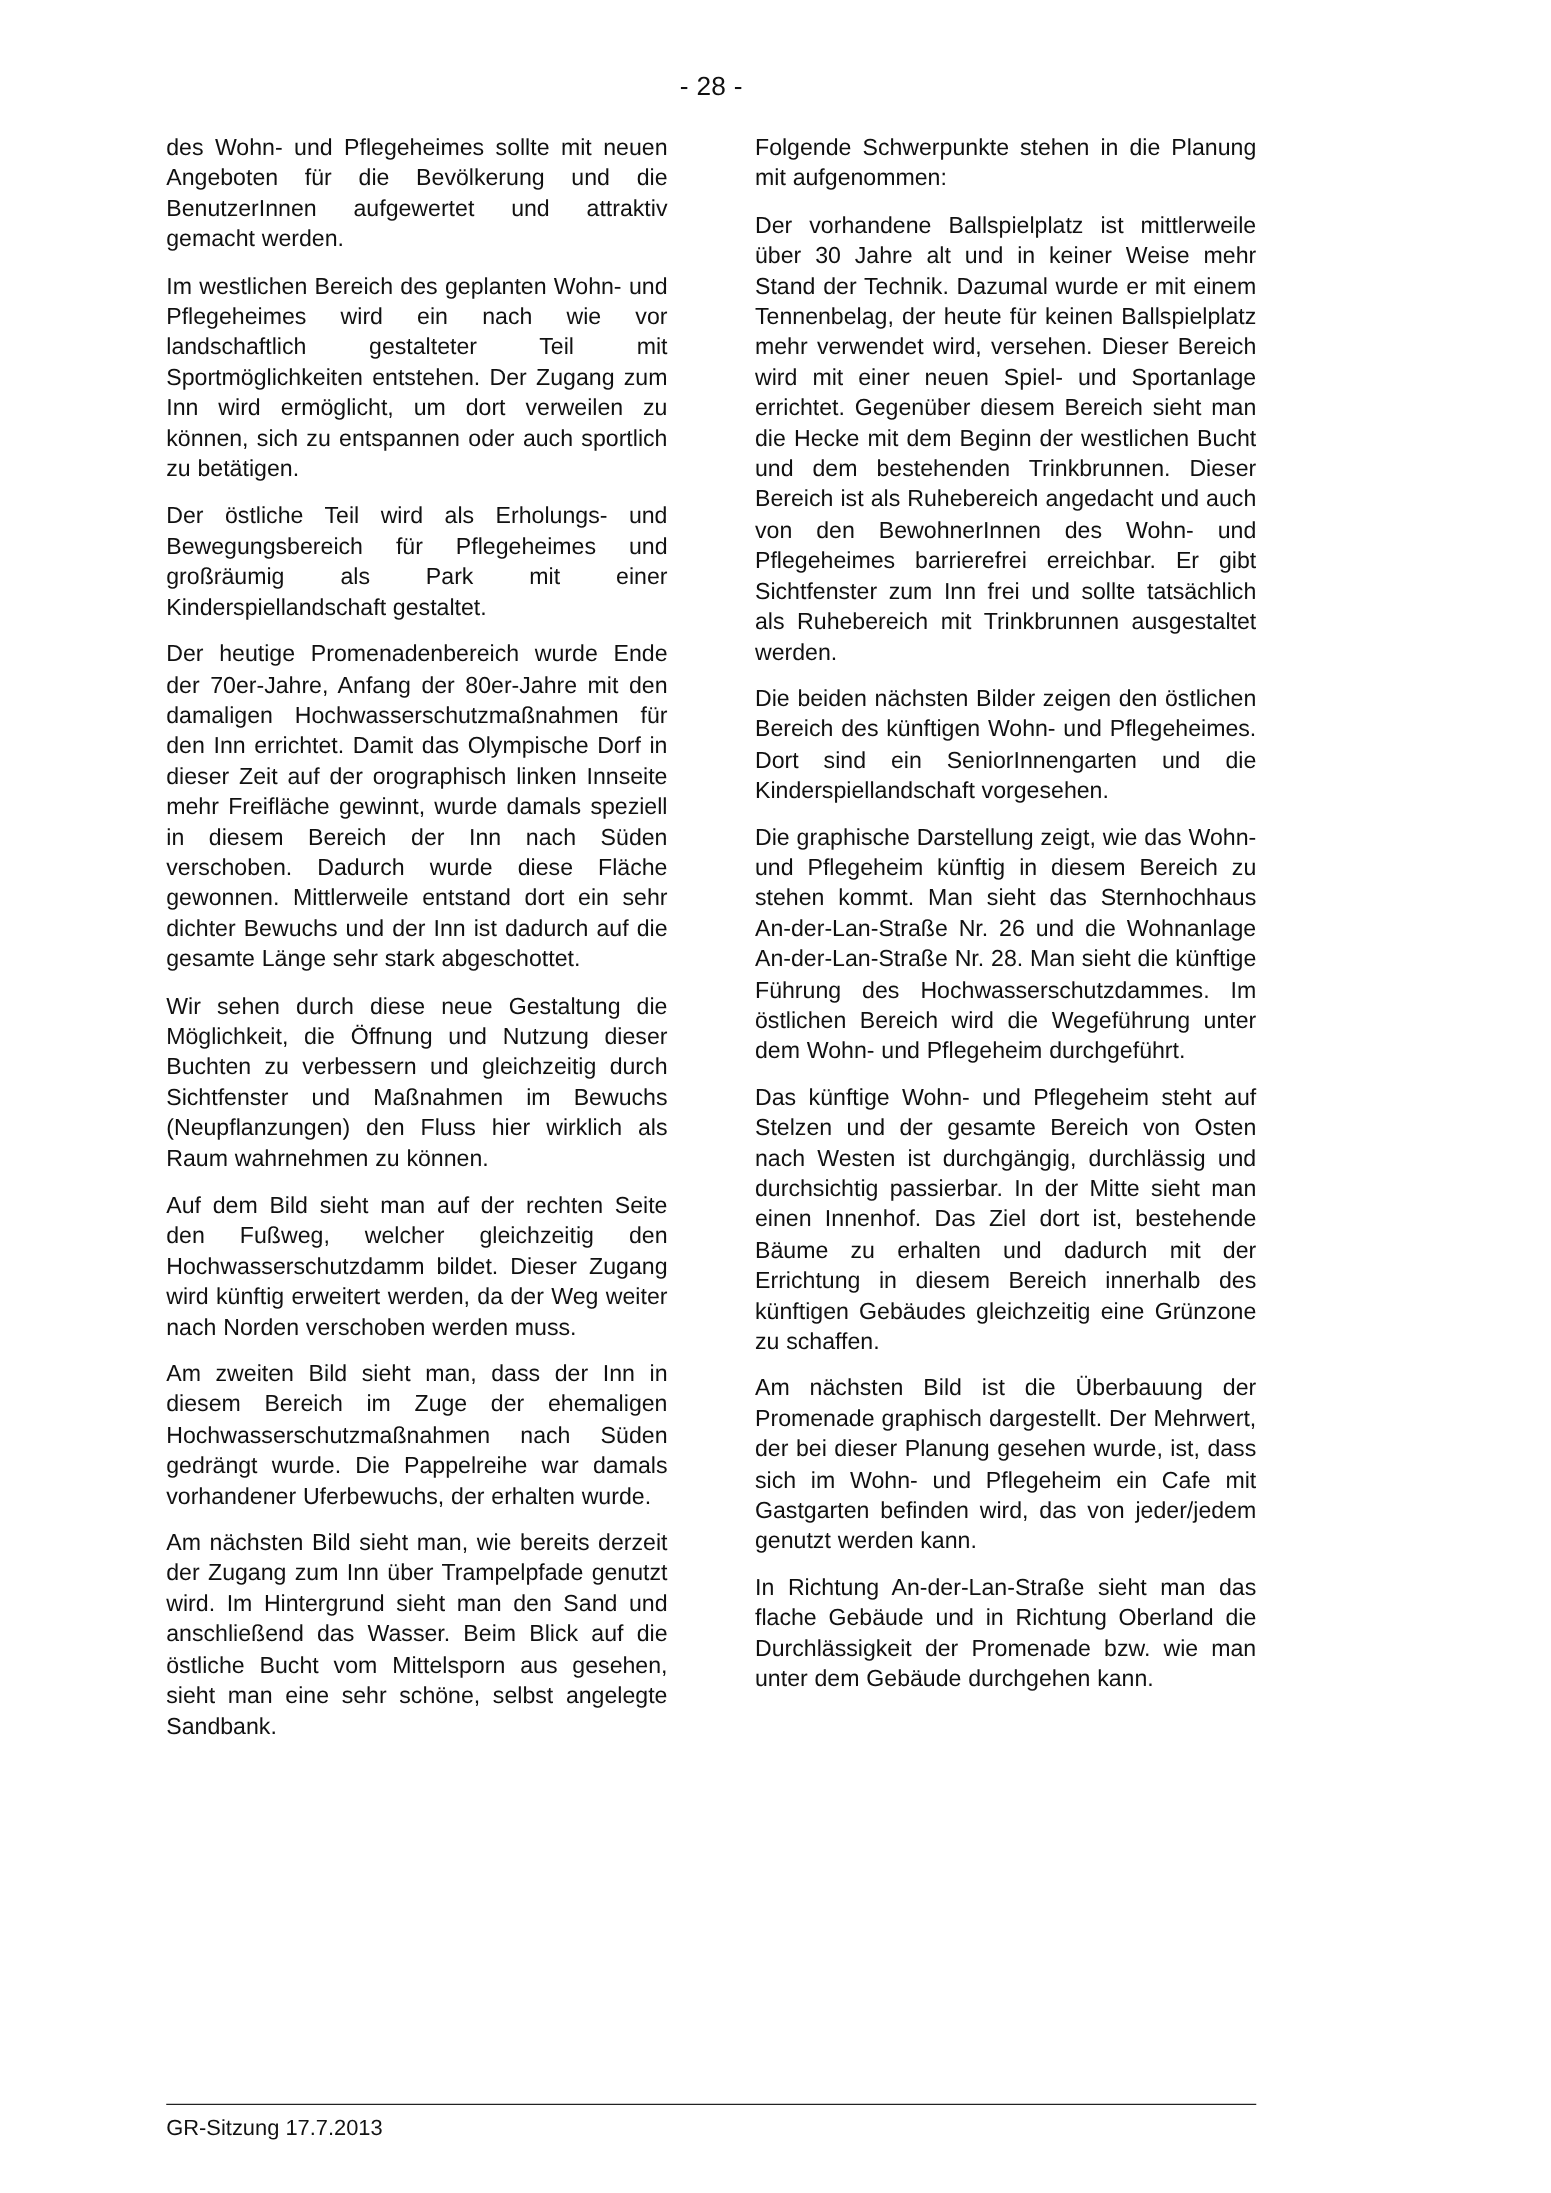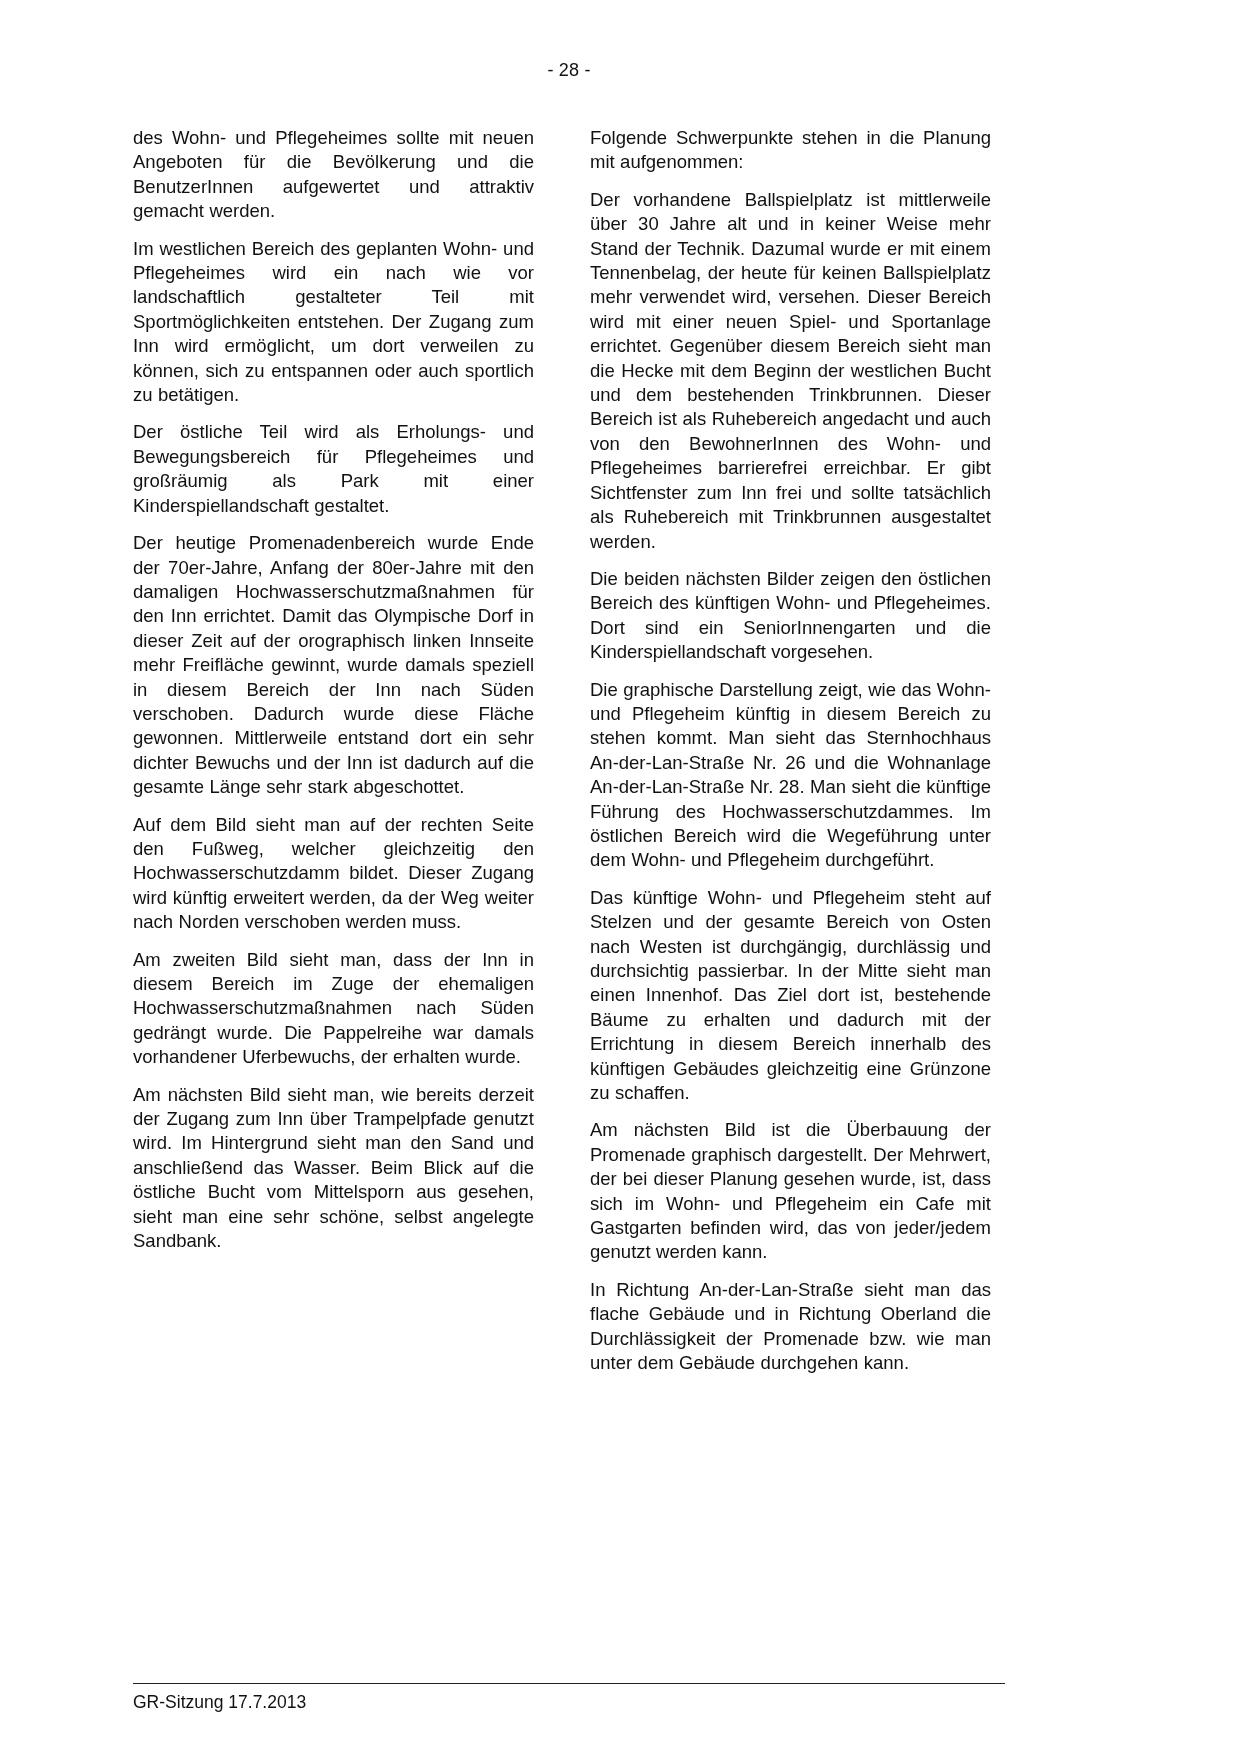--- a/index.html
+++ b/index.html
@@ -16,28 +16,29 @@
     overflow: hidden;
   }
   .content {
     position: absolute;
     left: 133px;
     top: 58px;
     width: 872px;
   }
   .page-number {
     text-align: center;
-    font-size: 18px;
+    font-size: 21px;
     line-height: 24px;
-    margin-bottom: 44px;
+    margin-bottom: 24px;
     letter-spacing: 0.2px;
   }
   .columns {
     display: flex;
     gap: 56px;
+    justify-content: space-between;
   }
   .col {
     width: 401px;
     font-size: 18.5px;
     line-height: 24.4px;
     text-align: justify;
     hyphens: auto;
     -webkit-hyphens: auto;
     word-spacing: 0.3px;
   }
@@ -59,20 +60,21 @@
 <body>
 
 <div class="content">
   <div class="page-number">- 28 -</div>
   <div class="columns">
     <div class="col">
       <p>des Wohn- und Pflegeheimes sollte mit neuen Angeboten für die Bevölkerung und die BenutzerInnen aufgewertet und attraktiv gemacht werden.</p>
       <p>Im westlichen Bereich des geplanten Wohn- und Pflegeheimes wird ein nach wie vor landschaftlich gestalteter Teil mit Sportmöglichkeiten entstehen. Der Zugang zum Inn wird ermöglicht, um dort verweilen zu können, sich zu entspannen oder auch sportlich zu betätigen.</p>
       <p>Der östliche Teil wird als Erholungs- und Bewegungsbereich für Pflegeheimes und großräumig als Park mit einer Kinderspiellandschaft gestaltet.</p>
       <p>Der heutige Promenadenbereich wurde Ende der 70er-Jahre, Anfang der 80er-Jahre mit den damaligen Hochwasserschutzmaßnahmen für den Inn errichtet. Damit das Olympische Dorf in dieser Zeit auf der orographisch linken Innseite mehr Freifläche gewinnt, wurde damals speziell in diesem Bereich der Inn nach Süden verschoben. Dadurch wurde diese Fläche gewonnen. Mittlerweile entstand dort ein sehr dichter Bewuchs und der Inn ist dadurch auf die gesamte Länge sehr stark abgeschottet.</p>
+      <p>Wir sehen durch diese neue Gestaltung die Möglichkeit, die Öffnung und Nutzung dieser Buchten zu verbessern und gleichzeitig durch Sichtfenster und Maßnahmen im Bewuchs (Neupflanzungen) den Fluss hier wirklich als Raum wahrnehmen zu können.</p>
       <p>Auf dem Bild sieht man auf der rechten Seite den Fußweg, welcher gleichzeitig den Hochwasserschutzdamm bildet. Dieser Zugang wird künftig erweitert werden, da der Weg weiter nach Norden verschoben werden muss.</p>
       <p>Am zweiten Bild sieht man, dass der Inn in diesem Bereich im Zuge der ehemaligen Hochwasserschutzmaßnahmen nach Süden gedrängt wurde. Die Pappelreihe war damals vorhandener Uferbewuchs, der erhalten wurde.</p>
       <p>Am nächsten Bild sieht man, wie bereits derzeit der Zugang zum Inn über Trampelpfade genutzt wird. Im Hintergrund sieht man den Sand und anschließend das Wasser. Beim Blick auf die östliche Bucht vom Mittelsporn aus gesehen, sieht man eine sehr schöne, selbst angelegte Sandbank.</p>
     </div>
     <div class="col">
       <p>Folgende Schwerpunkte stehen in die Planung mit aufgenommen:</p>
       <p>Der vorhandene Ballspielplatz ist mittlerweile über 30 Jahre alt und in keiner Weise mehr Stand der Technik. Dazumal wurde er mit einem Tennenbelag, der heute für keinen Ballspielplatz mehr verwendet wird, versehen. Dieser Bereich wird mit einer neuen Spiel- und Sportanlage errichtet. Gegenüber diesem Bereich sieht man die Hecke mit dem Beginn der westlichen Bucht und dem bestehenden Trinkbrunnen. Dieser Bereich ist als Ruhebereich angedacht und auch von den BewohnerInnen des Wohn- und Pflegeheimes barrierefrei erreichbar. Er gibt Sichtfenster zum Inn frei und sollte tatsächlich als Ruhebereich mit Trinkbrunnen ausgestaltet werden.</p>
       <p>Die beiden nächsten Bilder zeigen den östlichen Bereich des künftigen Wohn- und Pflegeheimes. Dort sind ein SeniorInnengarten und die Kinderspiellandschaft vorgesehen.</p>
       <p>Die graphische Darstellung zeigt, wie das Wohn- und Pflegeheim künftig in diesem Bereich zu stehen kommt. Man sieht das Sternhochhaus An-der-Lan-Straße Nr. 26 und die Wohnanlage An-der-Lan-Straße Nr. 28. Man sieht die künftige Führung des Hochwasserschutzdammes. Im östlichen Bereich wird die Wegeführung unter dem Wohn- und Pflegeheim durchgeführt.</p>
       <p>Das künftige Wohn- und Pflegeheim steht auf Stelzen und der gesamte Bereich von Osten nach Westen ist durchgängig, durchlässig und durchsichtig passierbar. In der Mitte sieht man einen Innenhof. Das Ziel dort ist, bestehende Bäume zu erhalten und dadurch mit der Errichtung in diesem Bereich innerhalb des künftigen Gebäudes gleichzeitig eine Grünzone zu schaffen.</p>

